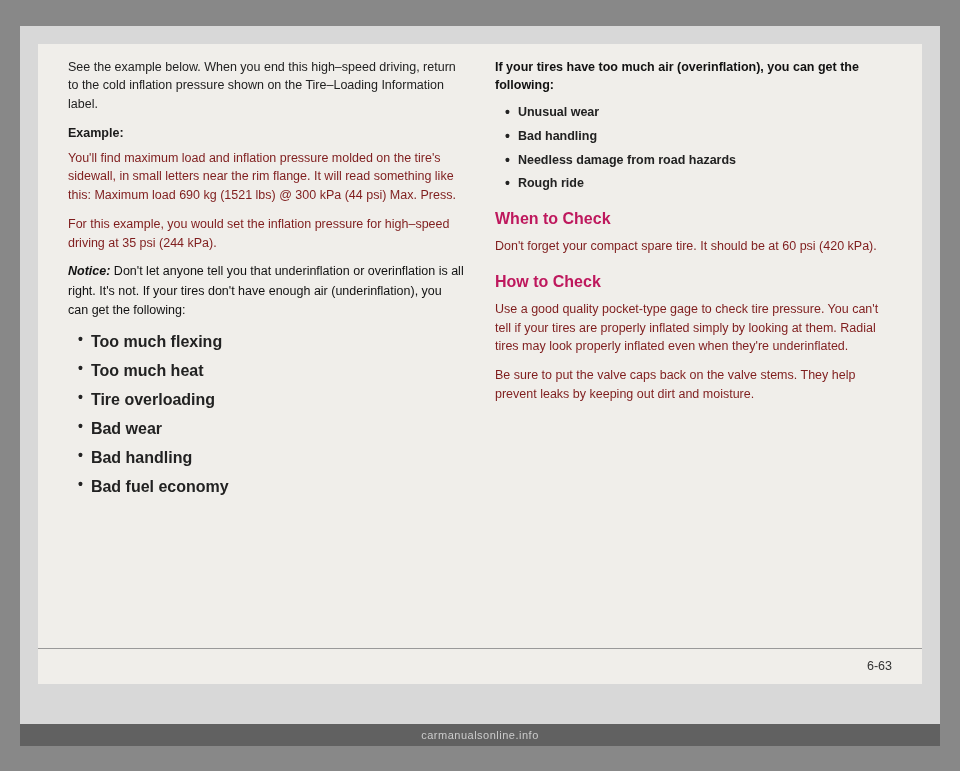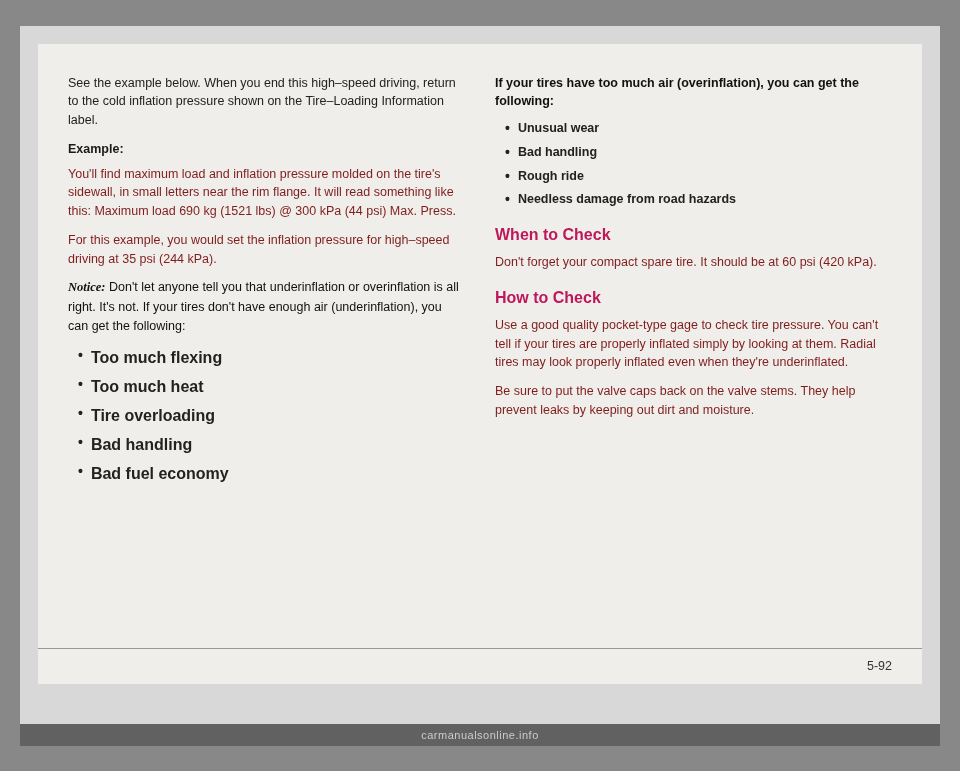--- a/index.html
+++ b/index.html
@@ -27,21 +27,21 @@
       margin: 18px 18px 40px 18px;
       height: 640px;
       display: flex;
       flex-direction: column;
       position: relative;
     }
 
     .content-area {
       display: flex;
       flex-direction: row;
-      padding: 30px 30px 20px 30px;
+      padding: 14px 30px 20px 30px;
       flex: 1;
       gap: 30px;
     }
 
     .left-column {
       flex: 1;
       font-size: 12.5px;
       line-height: 1.5;
       color: #1a1a1a;
     }
@@ -75,21 +75,20 @@
     .notice-block {
       font-size: 12.5px;
       color: #111;
       margin-bottom: 10px;
       line-height: 1.55;
     }
 
     .notice-label {
       font-style: italic;
       font-weight: bold;
-      font-family: Liberation Serif, serif;
     }
 
     .bullet-list {
       list-style: none;
       margin-left: 10px;
       margin-top: 6px;
     }
 
     .bullet-list li {
       font-size: 16px;
@@ -203,57 +202,60 @@
           <li>
               <span>Too much flexing</span>
             </li>
           <li>
               <span>Too much heat</span>
             </li>
           <li>
               <span>Tire overloading</span>
             </li>
           <li>
+              <span>Bad wear</span>
+            </li>
+          <li>
               <span>Bad handling</span>
             </li>
           <li>
               <span>Bad fuel economy</span>
             </li>
         </ul>
       </div>
 
       <div class="right-column">
         <p class="overinflation-header">If your tires have too much air (overinflation), you can get the following:</p>
 
         <ul class="right-bullet-list">
           <li>
               <span>Unusual wear</span>
             </li>
           <li>
               <span>Bad handling</span>
             </li>
           <li>
+              <span>Needless damage from road hazards</span>
+            </li>
+          <li>
               <span>Rough ride</span>
-            </li>
-          <li>
-              <span>Needless damage from road hazards</span>
             </li>
         </ul>
 
         <h2 class="section-heading">When to Check</h2>
         <p class="body-text">Don't forget your compact spare tire. It should be at 60 psi (420 kPa).</p>
 
         <h2 class="section-heading">How to Check</h2>
         <p class="body-text">Use a good quality pocket-type gage to check tire pressure. You can't tell if your tires are properly inflated simply by looking at them. Radial tires may look properly inflated even when they're underinflated.</p>
         <p class="body-text">Be sure to put the valve caps back on the valve stems. They help prevent leaks by keeping out dirt and moisture.</p>
       </div>
 
     </div>
 
     <div class="page-footer">
-      <span class="page-number">5-92</span>
+      <span class="page-number">6-63</span>
     </div>
   </div>
 
   <div class="watermark-bar">
     <span>carmanualsonline.info</span>
   </div>
 </div>
 
 </body></html>

